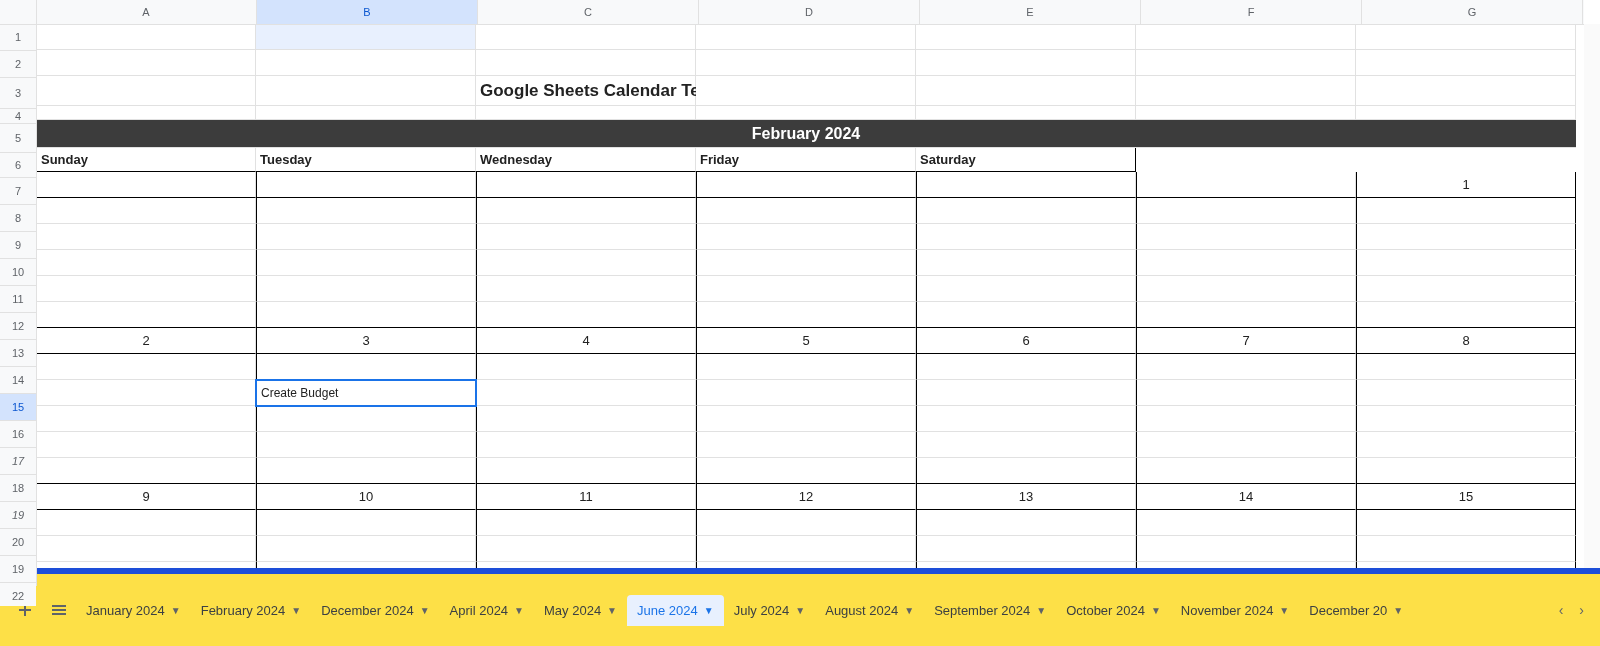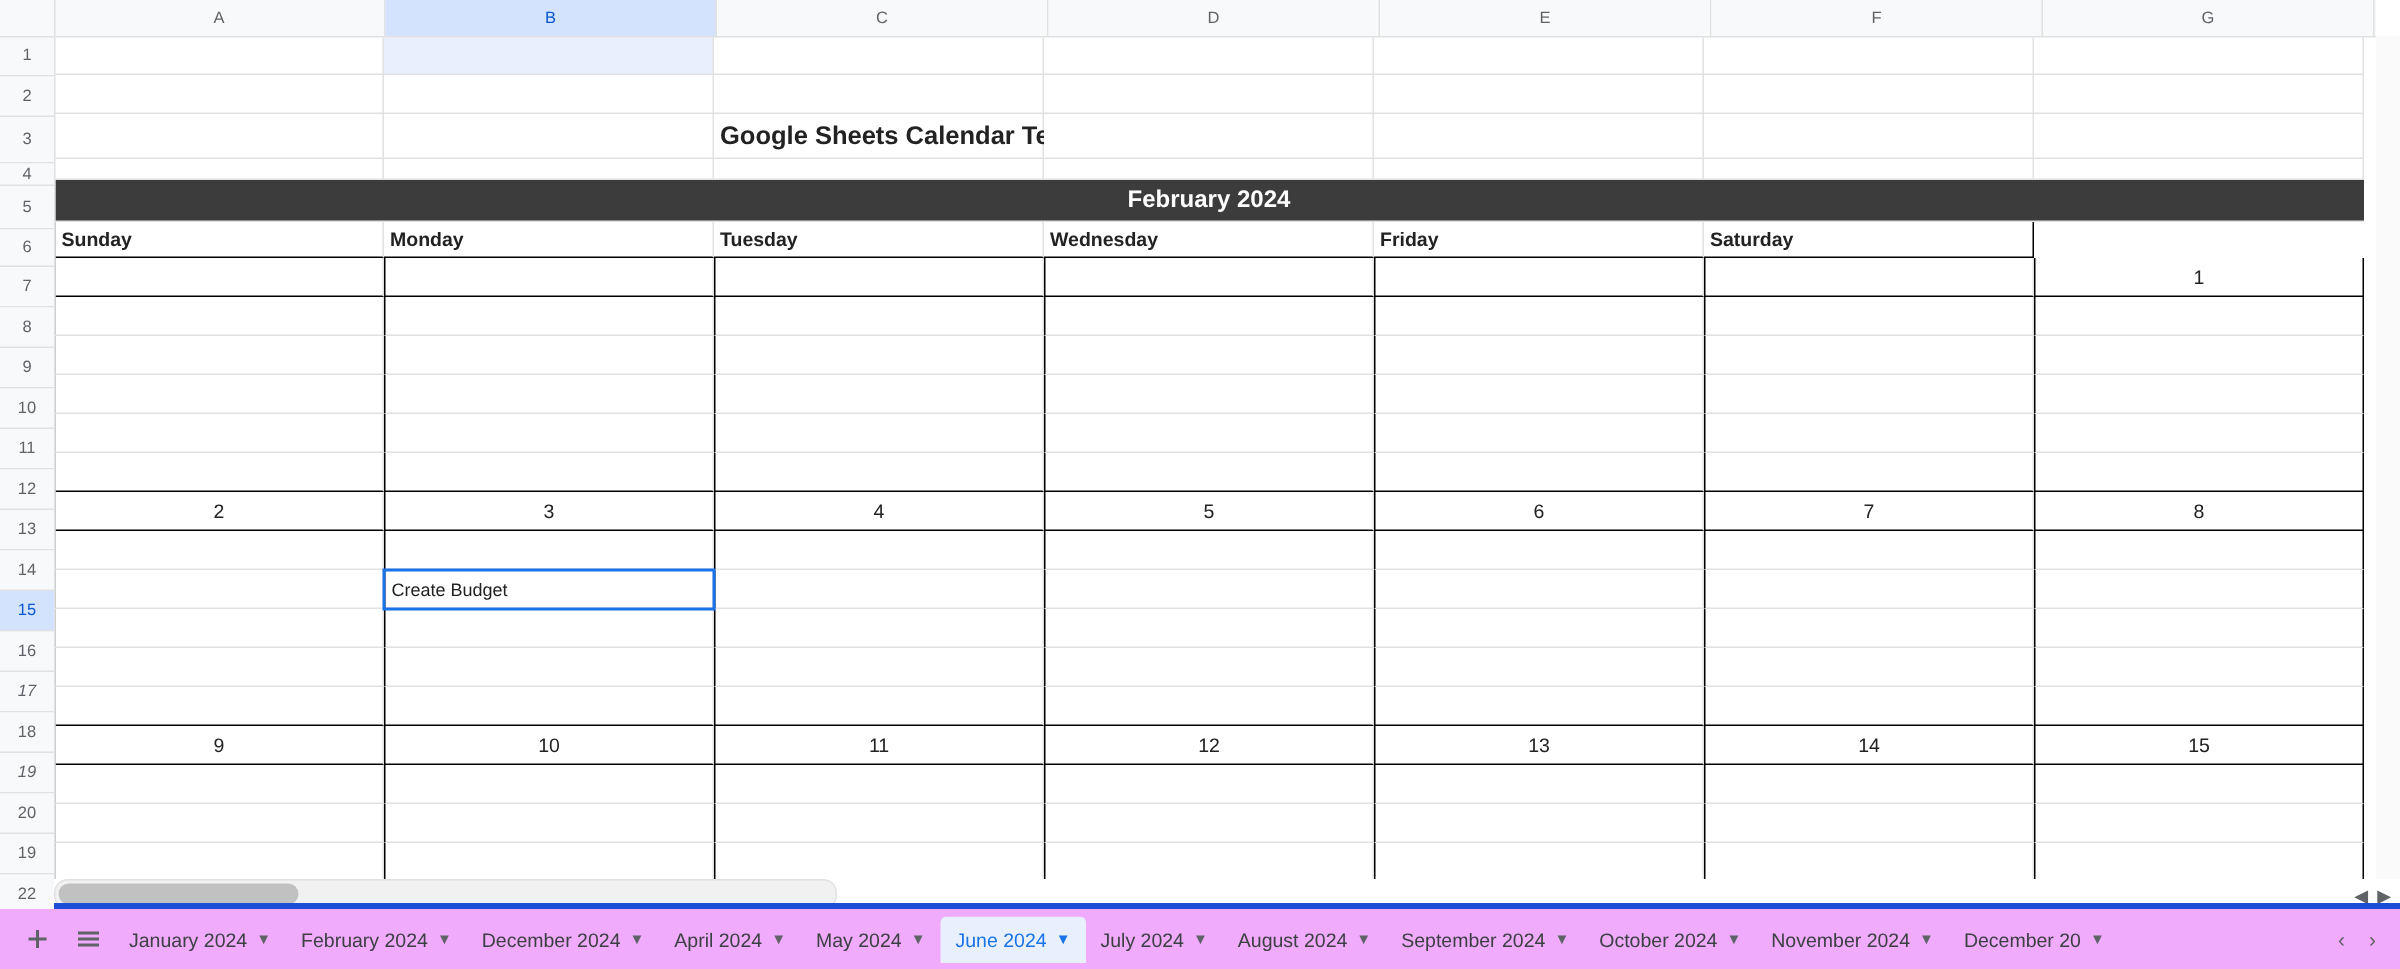--- a/index.html
+++ b/index.html
@@ -20,21 +20,21 @@
   .title-cell{font-size:17px;font-weight:bold}
   .day-head{font-weight:bold;font-size:13px}
   .bb{border-bottom:1px solid #000}
   .bl{border-left:1px solid #000}
   .br{border-right:1px solid #000}
   .num{justify-content:center}
   .hscroll{position:absolute;left:36px;bottom:0;width:520px;height:18px;background:#f1f1f1;border:1px solid #e1e1e1;border-radius:9px}
   .hscroll-thumb{position:absolute;left:2px;top:2px;height:14px;width:160px;background:#c1c1c1;border-radius:7px}
   .vscroll{position:absolute;top:24px;right:0;width:16px;bottom:20px;background:#fafafa}
   .nav-arrows{position:absolute;right:6px;bottom:2px;display:flex;gap:6px;color:#5f6368;font-size:12px}
-  .tab-bar{position:absolute;left:0;right:0;bottom:0;height:40px;background:#f0abfc;border-top:4px solid #1d4ed8;display:flex;align-items:center;padding:0 8px;font-size:13px;color:#3c4043;overflow:hidden}
+  .tab-bar{position:absolute;left:0;right:0;bottom:0;height:40px;background:#fde047;border-top:6px solid #1d4ed8;display:flex;align-items:center;padding:16px 8px;font-size:13px;color:#3c4043;overflow:hidden}
   .tab-btn{padding:6px 8px;display:flex;align-items:center;gap:4px;color:#5f6368}
   .tabs{display:flex;align-items:center;overflow:hidden;flex:1}
   .tab{padding:8px 10px;display:flex;align-items:center;gap:6px;white-space:nowrap;color:#3c4043;cursor:pointer}
   .tab.active{color:#1a73e8;font-weight:500;background:#e8f0fe;border-radius:4px 4px 0 0}
   .tab .dd{color:#5f6368;font-size:10px}
   .tab.active .dd{color:#1a73e8}
   .scroll-btn{padding:6px 8px;color:#5f6368;font-size:14px}
   svg{display:block}
 </style>
 </head>
@@ -119,21 +119,20 @@
         <div class="cell month-bar bl" style="width: 220px; border-right: none;"></div>
         <div class="cell month-bar" style="width: 220px; border-right: none;"></div>
         <div class="cell month-bar" style="width: 220px; border-right: none;"></div>
         <div class="cell month-bar" style="width: 220px; border-right: none; justify-content: center;">February 2024</div>
         <div class="cell month-bar" style="width: 220px; border-right: none;"></div>
         <div class="cell month-bar" style="width: 220px; border-right: none;"></div>
         <div class="cell month-bar br" style="width: 220px; border-right: none;"></div>
       </div>
       <div class="row" style="height: 24px;">
         <div class="cell day-head bb bl" style="width: 220px;">Sunday</div>
-        <div class="cell day-head bb" style="width: 220px;">Monday</div>
         <div class="cell day-head bb" style="width: 220px;">Tuesday</div>
         <div class="cell day-head bb" style="width: 220px;">Wednesday</div>
         <div class="cell day-head bb" style="width: 220px;">Friday</div>
         <div class="cell day-head bb br" style="width: 220px;">Saturday</div>
       </div>
       <div class="row" style="height: 26px;">
         <div class="cell num bb bl" style="width: 220px;"></div>
         <div class="cell num bb bl" style="width: 220px;"></div>
         <div class="cell num bb bl" style="width: 220px;"></div>
         <div class="cell num bb bl" style="width: 220px;"></div>

